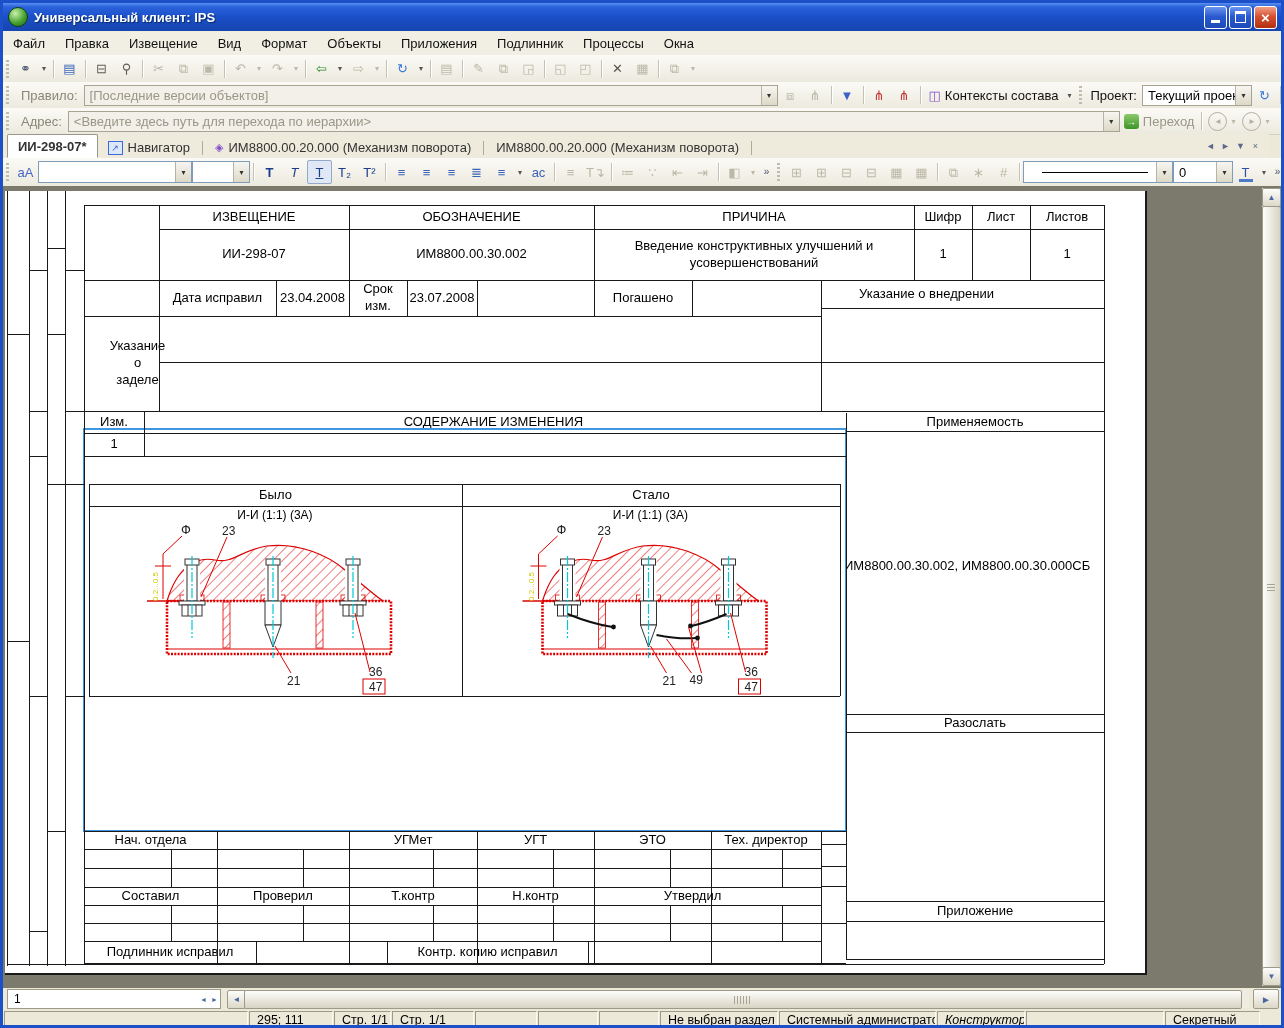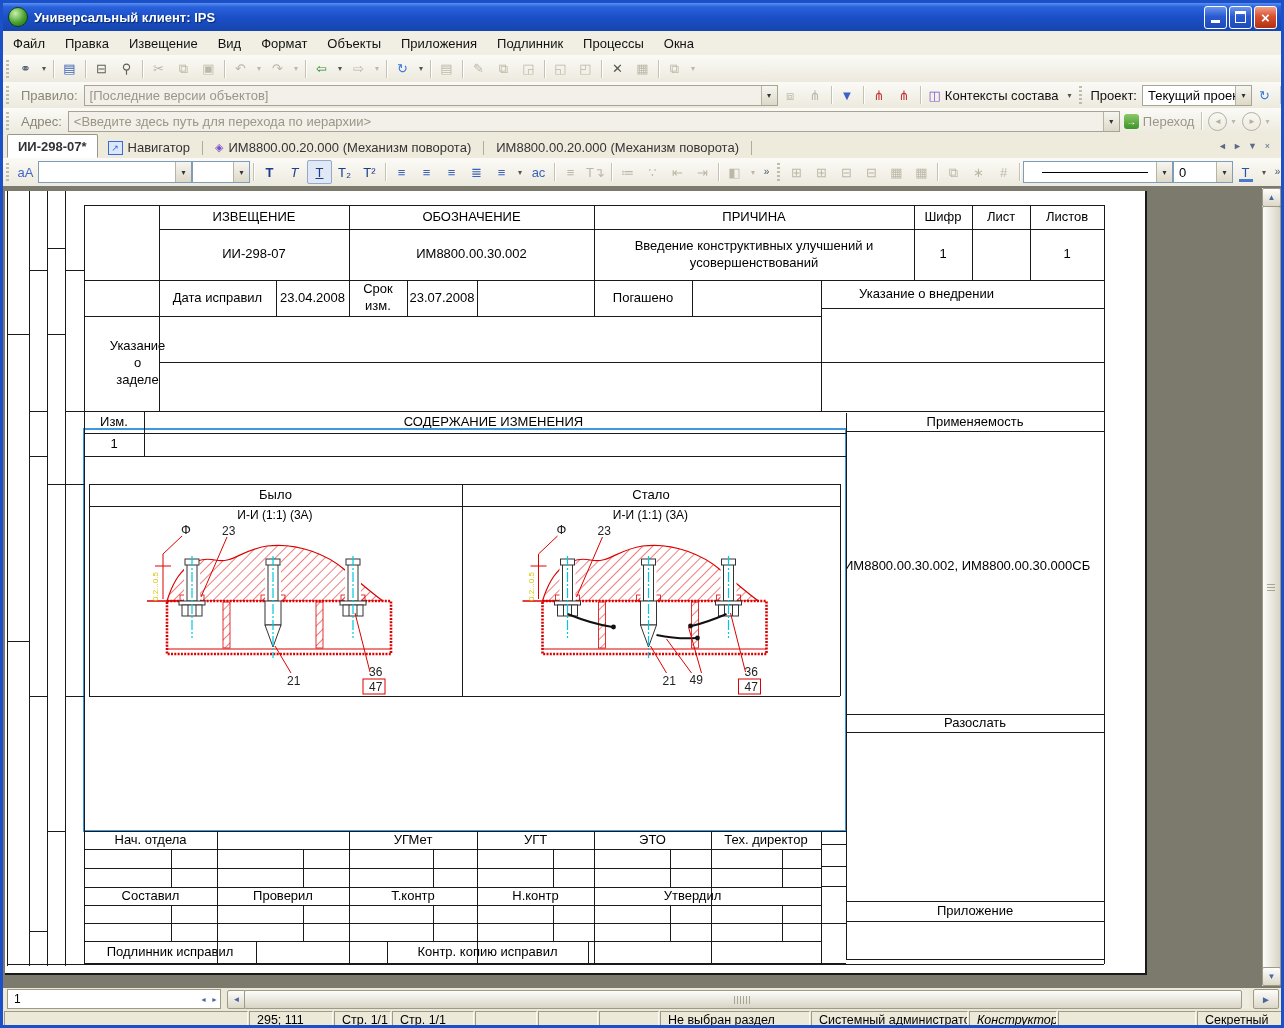--- a/index.html
+++ b/index.html
@@ -37,21 +37,21 @@
   .cdd{margin-left:auto;width:15px;height:100%;background:linear-gradient(#f6f5f0,#ddd9c8);border-left:1px solid #b8b4a4;font-size:8px;color:#333;display:flex;align-items:center;justify-content:center;flex:none;}
   .lsample{flex:1;height:1px;background:#000;margin:0 8px;}
   .biglabel{color:#8a8678;margin:0 6px 0 8px;flex:none;}
   .bigcombo{height:19px;background:#f2f0e8;border:1px solid #a8a494;color:#9a9688;font-size:13px;display:flex;align-items:center;flex:none;}
   .bigcombo .cval{color:#9a9688;}
   .whitecombo{background:#fff;}.whitecombo .cval{color:#000;}
   .gobtn{display:flex;align-items:center;margin:0 4px;color:#9a9688;flex:none;}
   .goicon{width:15px;height:15px;border-radius:3px;background:linear-gradient(#8cc86a,#3c9428);color:#fff;font-size:10px;display:flex;align-items:center;justify-content:center;margin-right:4px;}
   .navcirc{width:17px;height:17px;border-radius:50%;border:1px solid #b4b0a0;color:#b4b0a0;font-size:8px;display:flex;align-items:center;justify-content:center;flex:none;margin-left:3px;}
   
-  #tabbar{left:0;top:131px;right:0;height:24px;background:#eeebdd;border-bottom:1px solid #b8b4a4;display:flex;align-items:flex-end;font-size:13px;}
+  #tabbar{left:0;top:131px;right:12px;height:24px;background:#eeebdd;border-bottom:1px solid #b8b4a4;display:flex;align-items:flex-end;font-size:13px;}
   .tab{height:21px;display:flex;align-items:center;padding:0 10px;color:#333;}
   .tab.active{background:#fff;border:1px solid #9a9788;border-bottom:1px solid #fff;font-weight:bold;height:22px;margin-left:4px;border-radius:2px 2px 0 0;}
   .tabicon{margin-right:5px;font-size:11px;}
   .tabicon.boxed{width:13px;height:12px;border:1px solid #3a6ad8;background:#dce8fa;font-size:9px;display:flex;align-items:center;justify-content:center;color:#3a6ad8;}
   .tvsep{width:1px;height:14px;background:#b0ac9c;margin:0 2px 3px 2px;}
   #tabctrls{margin-left:auto;display:flex;align-items:center;height:100%;padding-right:6px;}
   .tctl{width:15px;height:16px;display:flex;align-items:center;justify-content:center;font-size:9px;color:#5a6a8a;}
   
   #docarea{left:0;top:183px;right:0;height:802px;background:#7b7a6c;overflow:hidden;}
   #page{position:absolute;left:2px;top:5px;width:1140px;height:782px;background:#fff;border-right:2px solid #1a1a1a;border-bottom:2px solid #1a1a1a;}
@@ -697,20 +697,20 @@
   </div>
 
   <div class="abs" id="statusbar">
       <div class="spanel" style="width: 244px;"></div>
       <div class="spanel" style="width: 84px;">295; 111</div>
       <div class="spanel" style="width: 57px;">Стр. 1/1</div>
       <div class="spanel" style="width: 82px;">Стр. 1/1</div>
       <div class="spanel" style="width: 62px;"></div>
       <div class="spanel" style="width: 60px;"></div>
       <div class="spanel" style="width: 60px;"></div>
-      <div class="spanel" style="width: 150px;">Не выбран раздел</div>
+      <div class="spanel" style="width: 118px;">Не выбран раздел</div>
       <div class="spanel" style="width: 157px;">Системный администратор</div>
       <div class="spanel" style="width: 88px; font-style: italic;">Конструктор</div>
       <div class="spanel" style="width: 138px;"></div>
       <div class="spanel" style="width: 95px;">Секретный</div>
     </div>
 
 </div>
 
 </body></html>

